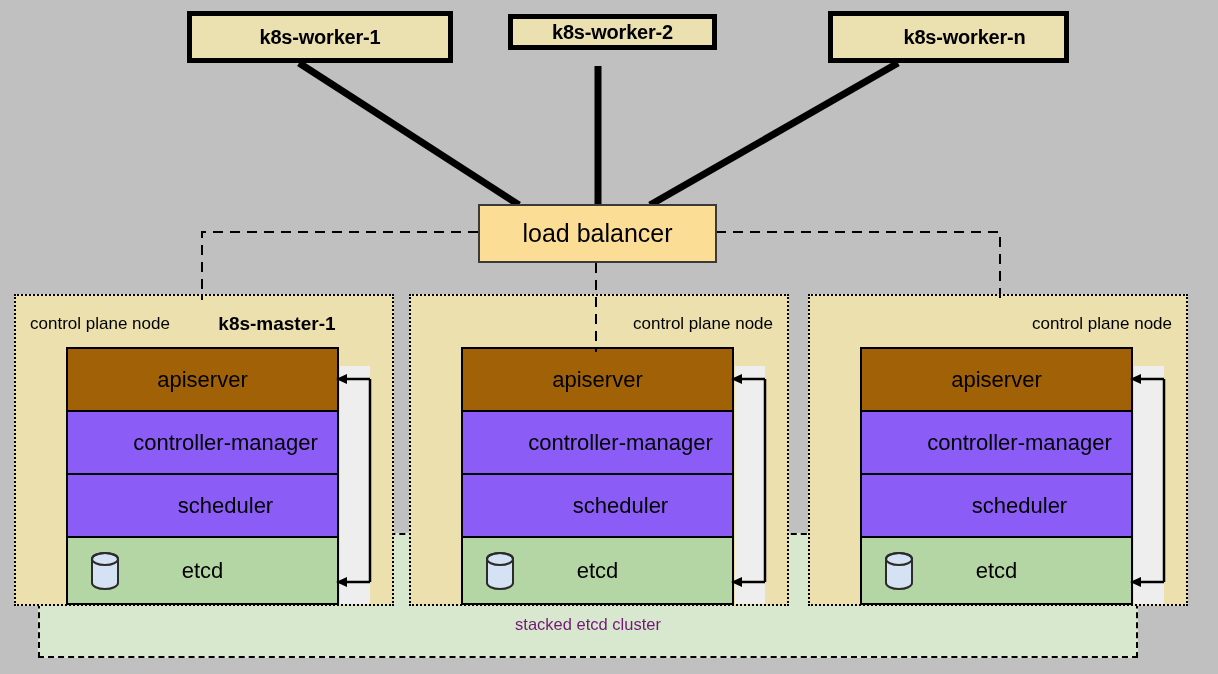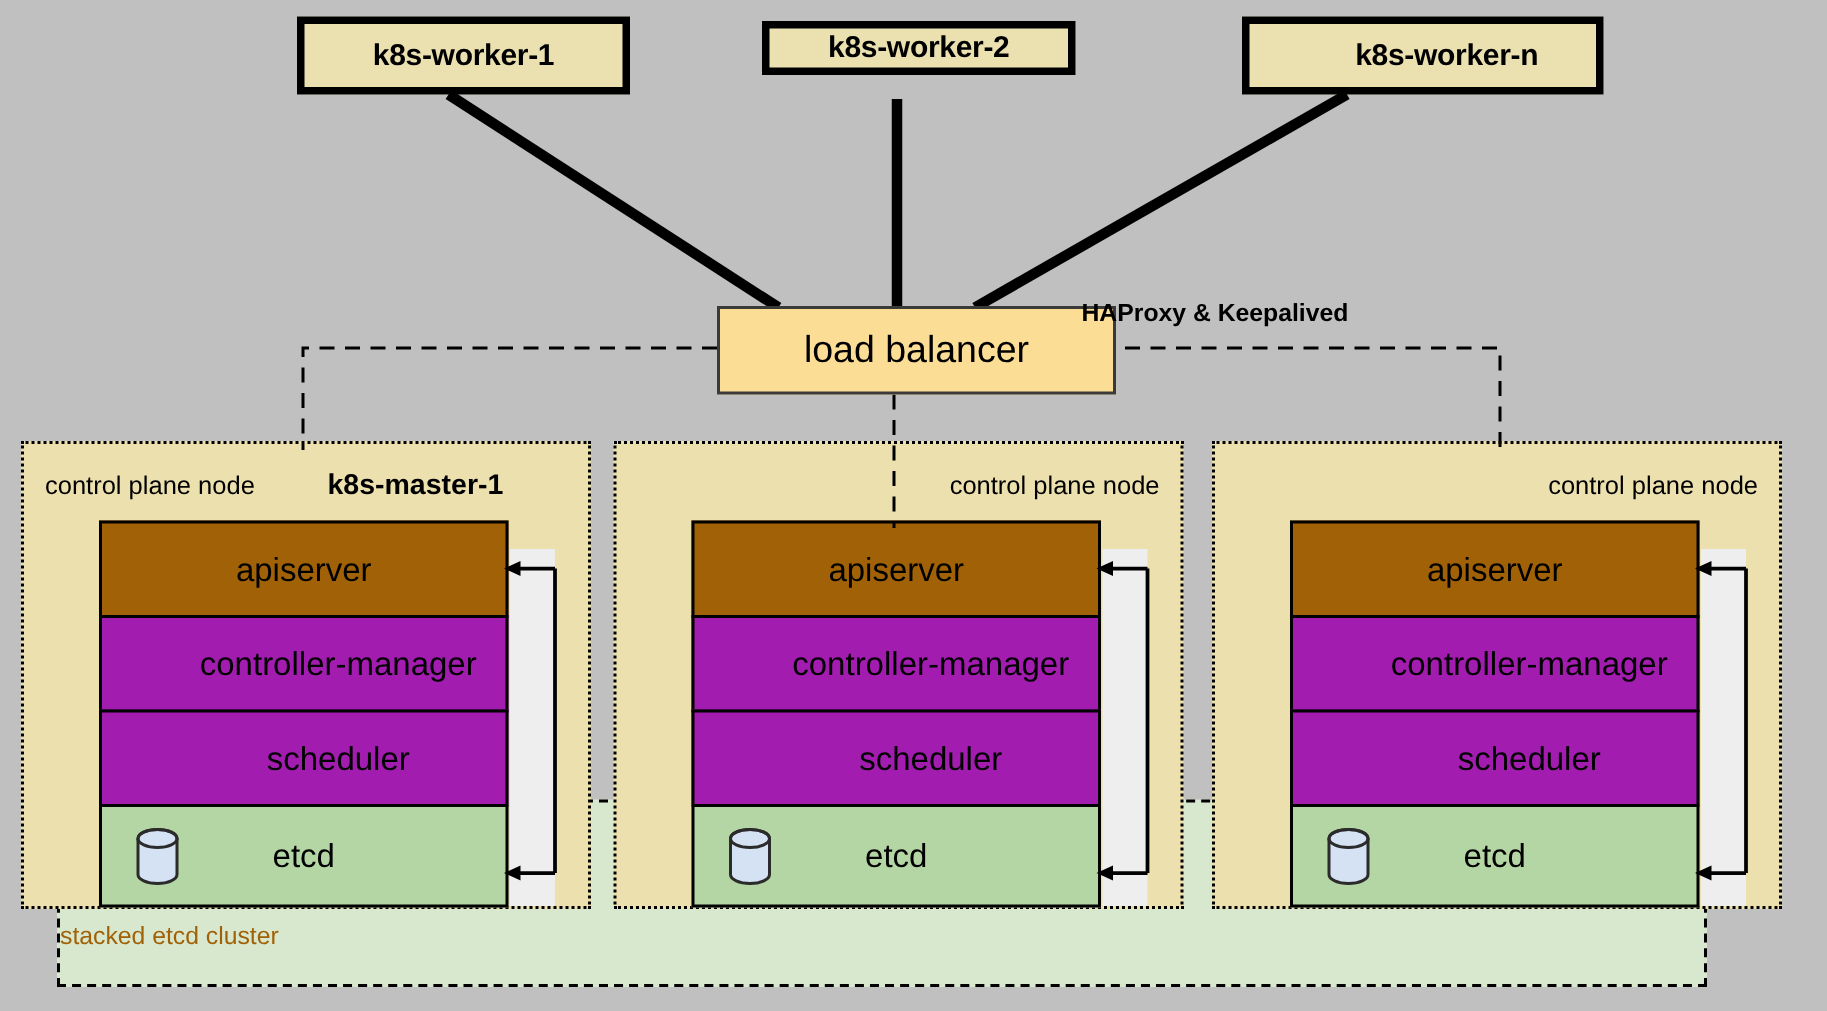--- a/index.html
+++ b/index.html
@@ -58,23 +58,23 @@
     position: absolute;
     background: #d8e8ce;
     border: 2px dashed #000000;
     box-sizing: border-box;
     z-index: 1;
   }
   .etcd-cluster-label {
     position: absolute;
     width: 100%;
     bottom: 22px;
-    text-align: left;
+    text-align: center;
     font-size: 16.5px;
-    color: #a16207;
+    color: #701a75;
   }
 
   
   .cp-node {
     position: absolute;
     background: #ece0ae;
     border: 2px dotted #000000;
     box-sizing: border-box;
     z-index: 2;
   }
@@ -116,21 +116,21 @@
     width: 100%;
     box-sizing: border-box;
     border: 2px solid #000000;
     display: flex;
     align-items: center;
     justify-content: center;
     font-size: 22px;
     color: #000000;
   }
   .comp-apiserver { background: #a16207; }
-  .comp-light     { background: #a21caf; padding-left: 46px; }
+  .comp-light     { background: #8b5cf6; padding-left: 46px; }
   .comp-etcd      { background: #b4d6a4; }
 
   
   .db-icon {
     position: absolute;
     left: 22px;
     top: 50%;
     transform: translateY(-50%);
     width: 30px;
     height: 38px;
@@ -168,21 +168,21 @@
     height: 674px;
     z-index: 3;
     pointer-events: none;
   }
 </style>
 </head>
 <body>
 
 <div id="canvas">
 
-  <div class="worker-node" style="left:198px; top:11px; width:222px; height:52px;">
+  <div class="worker-node" style="left:187px; top:11px; width:266px; height:52px;">
     <span>k8s-worker-1</span>
   </div>
   <div class="worker-node" style="left:508px; top:14px; width:209px; height:36px;">
     <span>k8s-worker-2</span>
   </div>
   <div class="worker-node" style="left:828px; top:11px; width:241px; height:52px;padding-left:32px;">
     <span>k8s-worker-n</span>
   </div>
 
   <svg class="worker-link-svg">
@@ -193,24 +193,23 @@
 
   <svg class="lb-link-svg">
 
     <path d="M478,232 L202,232 L202,300" fill="none" stroke="#000000" stroke-width="2" stroke-dasharray="10,7"></path>
 
     <path d="M596,263 L596,352" fill="none" stroke="#000000" stroke-width="2" stroke-dasharray="10,7"></path>
 
     <path d="M716,232 L1000,232 L1000,300" fill="none" stroke="#000000" stroke-width="2" stroke-dasharray="10,7"></path>
   </svg>
 
-  <div class="load-balancer" style="left:478px; top:204px; width:266px; height:59px;">
+  <div class="load-balancer" style="left:478px; top:204px; width:239px; height:59px;">
     <span>load balancer</span>
   </div>
-  <div class="lb-caption" style="left:721px; top:200px;">HAProxy &amp; Keepalived</div>
 
   <div class="etcd-cluster" style="left:38px; top:533px; width:1100px; height:125px;">
     <div class="etcd-cluster-label">stacked etcd cluster</div>
   </div>
 
   <div class="cp-node" style="left:14px; top:294px; width:380px; height:312px;">
     <div class="cp-node-header">
       <span class="cp-node-kind">control plane node</span>
       <span class="cp-node-name">k8s-master-1</span>
     </div>

